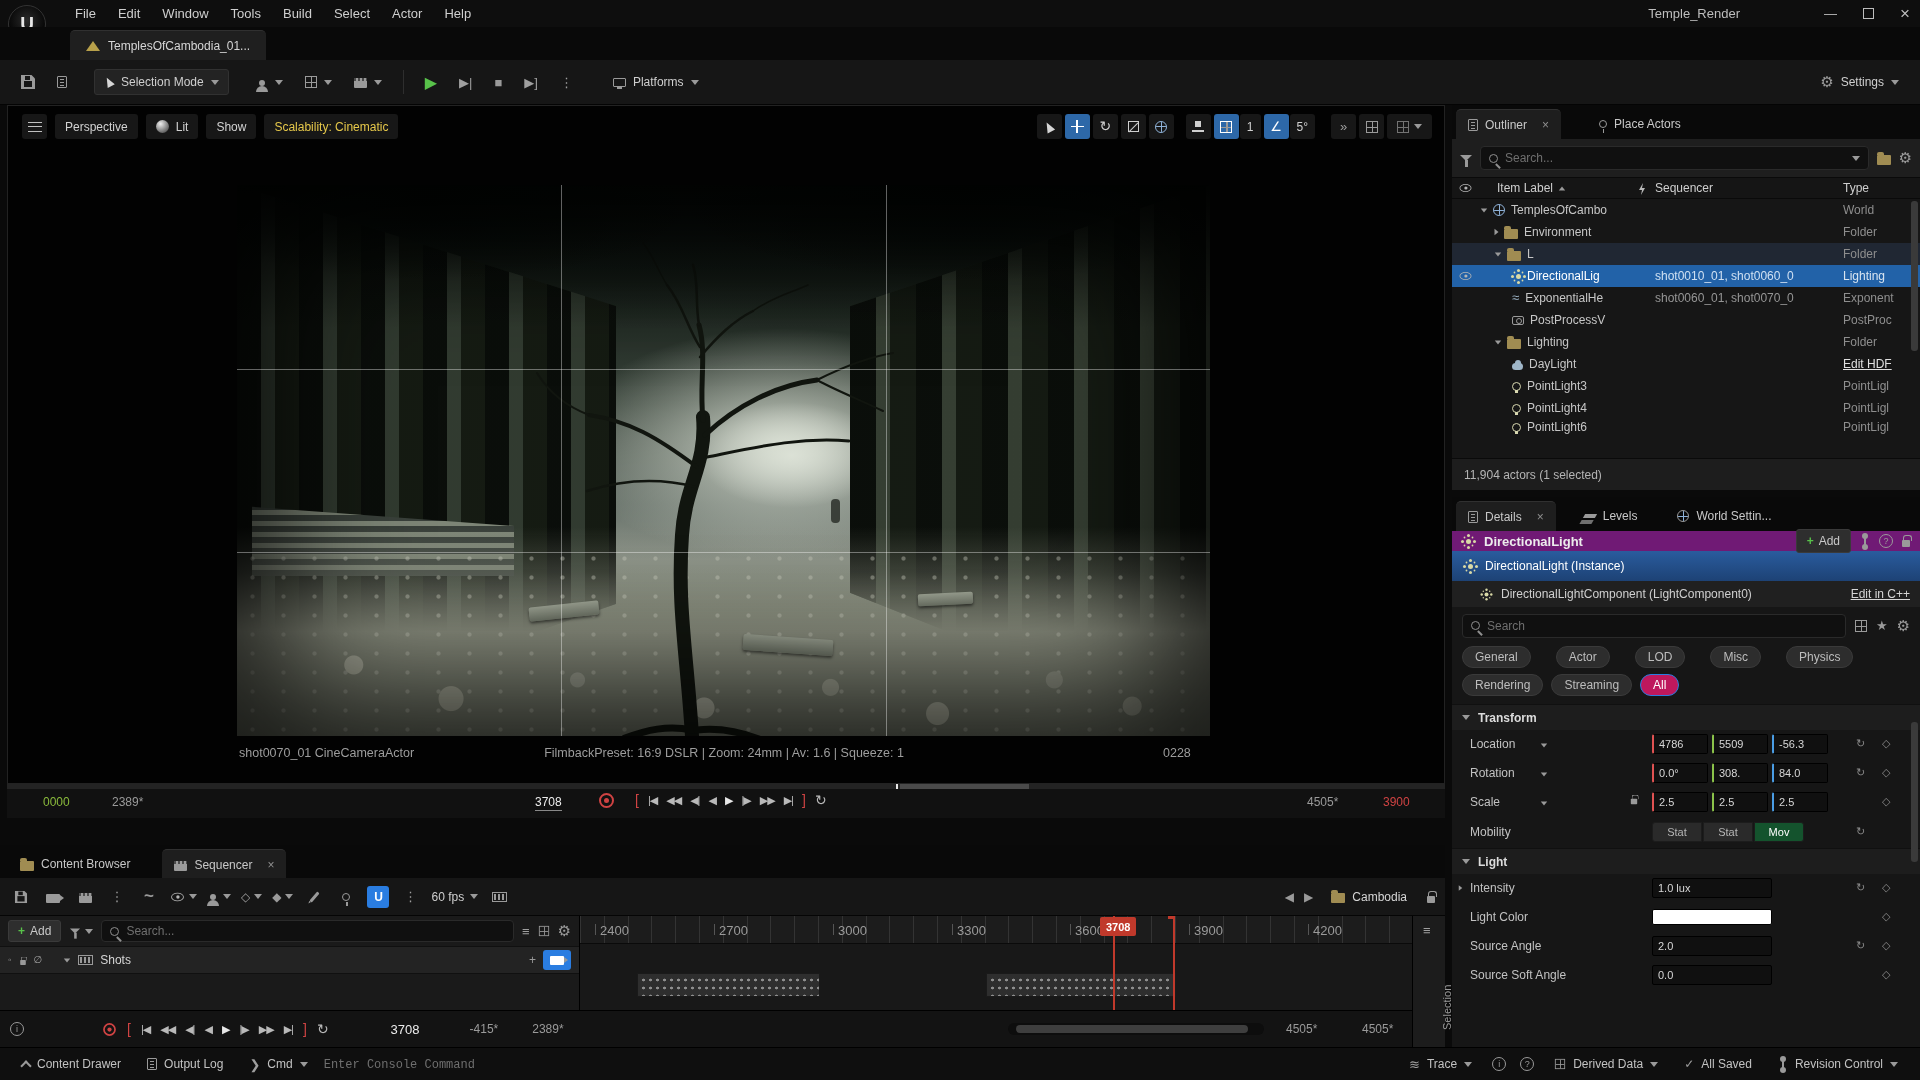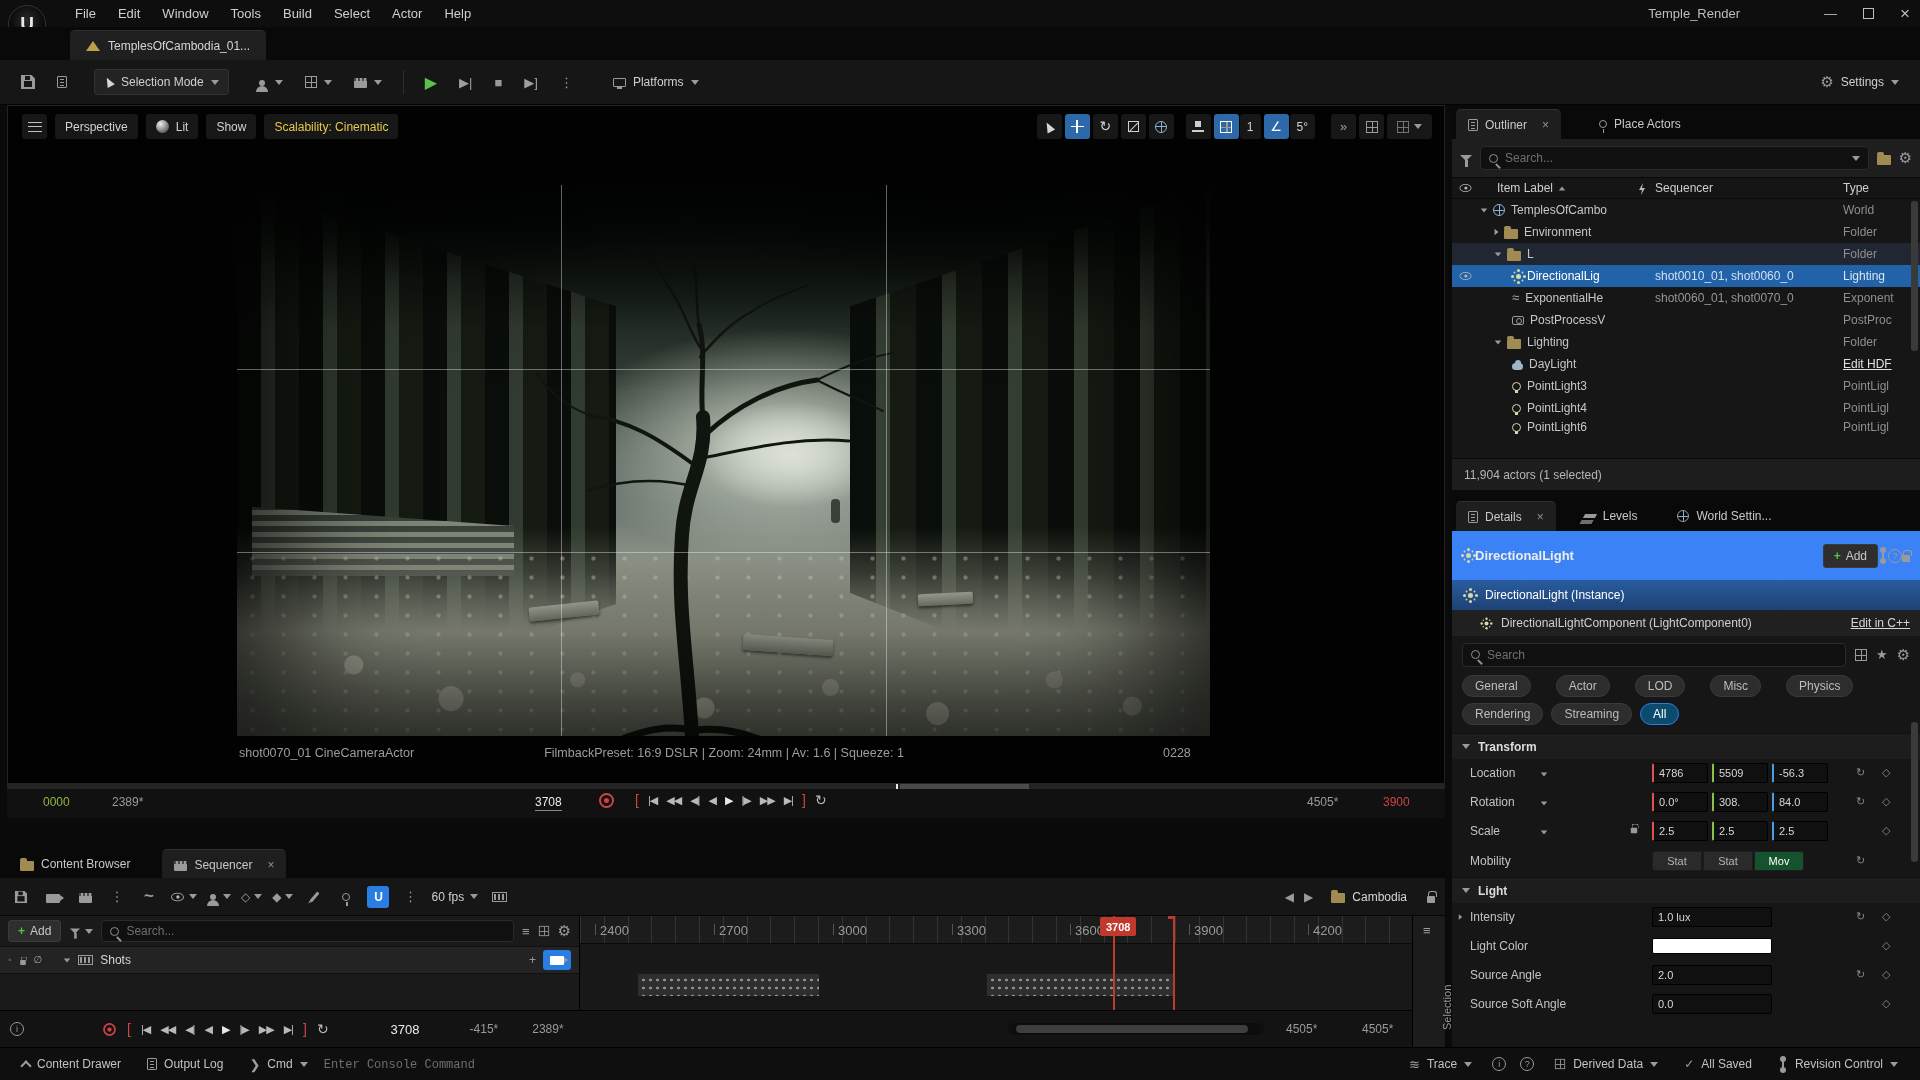--- a/index.html
+++ b/index.html
@@ -124,21 +124,21 @@
 .transport-g{color:#b9b9b9;font-size:11px;letter-spacing:-1px}
 
 .panel-tabs{display:flex;align-items:flex-end;height:34px;background:#090909}
 .ptab{height:30px;display:flex;align-items:center;gap:7px;padding:0 12px;border-radius:5px 5px 0 0;color:#c8c8c8}
 .ptab.active{background:#1e1e1e;border-top:1px solid #303030}
 .search-box{background:#101010;border:1px solid #2a2a2a;border-radius:4px;height:24px;display:flex;align-items:center;gap:7px;padding:0 8px}
 .outliner-row{height:22px;display:flex;align-items:center;font-size:12px;color:#c6c6c6}
 .ocol-seq{position:absolute;left:203px;width:180px;overflow:hidden;white-space:nowrap;color:#969696}
 .ocol-type{position:absolute;left:391px;width:70px;overflow:hidden;white-space:nowrap;color:#8e8e8e}
 .chip{height:22px;border-radius:11px;background:#2d2d2d;border:1px solid #3a3a3a;display:flex;align-items:center;padding:0 12px;color:#bdbdbd}
-.chip.active{background:#0c4a6e;border-color:#2a7de1;color:#fff}
+.chip.active{background:#be185d;border-color:#2a7de1;color:#fff}
 .prop-label{position:absolute;left:18px;color:#c2c2c2}
 .numbox{position:absolute;height:20px;background:#101010;border:1px solid #000;border-radius:2px;display:flex;align-items:center;padding:0 5px;font-size:11px;color:#d6d6d6;overflow:hidden;white-space:nowrap}
 .numbox.rx{border-left:2.5px solid #e05252}
 .numbox.gy{border-left:2.5px solid #8bc34a}
 .numbox.bz{border-left:2.5px solid #4a9de5}
 .reset{position:absolute;color:#8a8a8a;font-size:11px}
 .seg{position:absolute;height:20px;width:50px;background:#2a2a2a;border:1px solid #1c1c1c;display:flex;align-items:center;justify-content:center;font-size:11px;color:#b5b5b5}
 .sect-head{height:26px;background:#1d1d1d;display:flex;align-items:center;gap:8px;padding:0 10px;color:#dcdcdc;font-weight:bold;font-size:12px;border-top:1px solid #101010}
 
 .seq-toolbar{position:absolute;left:0;top:33px;width:1445px;height:38px;background:#161616;border-bottom:1px solid #050505;display:flex;align-items:center;gap:10px;padding:0 10px}
@@ -486,21 +486,21 @@
       </div>
       <div class="ptab" style="margin-left:16px">
         <span class="ic i-levels"></span>
         <span>Levels</span>
       </div>
       <div class="ptab" style="margin-left:16px">
         <span class="ic i-globe" style="border-color:#9a9a9a"></span>
         <span>World Settin...</span>
       </div>
     </div>
-    <div class="row" style="height:49px;background:#3b82f6;padding:0 10px;">
+    <div class="row" style="height:20px;background:#701a75;padding:0 10px;gap:9px">
       <span class="ic i-sun"></span>
       <span style="font-size:13px;font-weight:bold;color:#ececec">DirectionalLight</span>
       <div style="flex:1"></div>
       <div class="row" style="background:#2e2e2e;border:1px solid #3a3a3a;border-radius:3px;height:24px;padding:0 10px;gap:5px">
         <span style="color:#58c24a;font-weight:bold">+</span>
         <span>Add</span>
       </div>
       <span class="ic i-branch"></span>
       <span class="ic i-question"></span>
       <span class="ic i-lock"></span>

